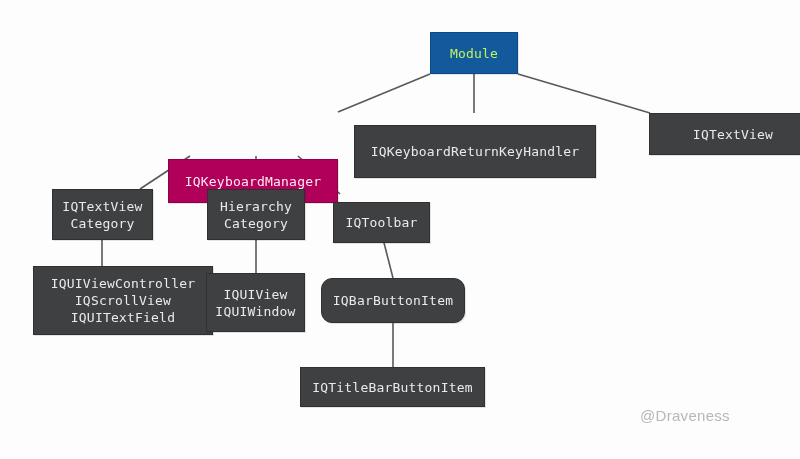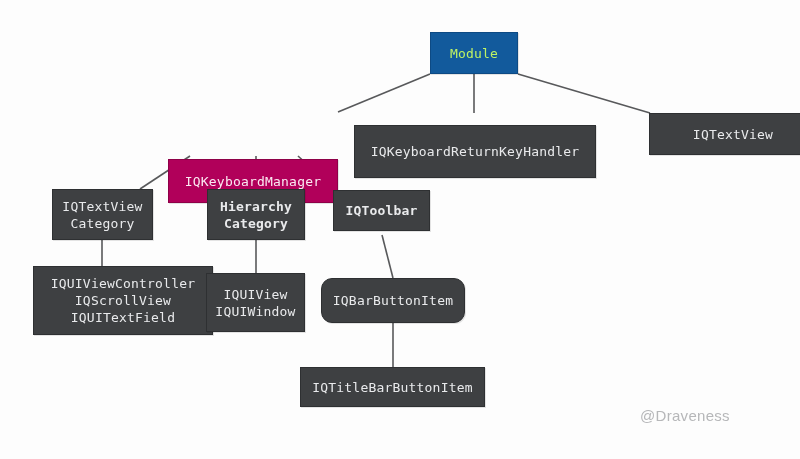--- a/index.html
+++ b/index.html
@@ -76,23 +76,23 @@
       <line x1="382" y1="235" x2="393" y2="278" stroke="#58595b" stroke-width="1.6"></line>
       <line x1="393" y1="323" x2="393" y2="367" stroke="#58595b" stroke-width="1.6"></line>
     </svg>
   <div id="node-layer">
       <div class="node module" style="left: 430px; top: 32px; width: 88px; height: 42px;">Module</div>
       <div class="node manager" style="left: 168px; top: 112px; width: 170px; height: 44px; margin-top: 47px;">IQKeyboardManager</div>
       <div class="node" style="left: 354px; top: 101px; width: 242px; height: 53px; margin-top: 24px;">IQKeyboardReturnKeyHandler</div>
       <div class="node" style="left: 611px; top: 113px; width: 168px; height: 42px; margin-left: 38px;">IQTextView</div>
       <div class="node" style="left: 52px; top: 189px; width: 101px; height: 51px;">IQTextView
 Category</div>
-      <div class="node" style="left: 207px; top: 189px; width: 98px; height: 51px; font-weight: bold;">Hierarchy
+      <div class="node" style="left: 207px; top: 189px; width: 98px; height: 51px;">Hierarchy
 Category</div>
-      <div class="node" style="left: 333px; top: 190px; width: 97px; height: 41px; font-weight: bold;">IQToolbar</div>
+      <div class="node" style="left: 333px; top: 202px; width: 97px; height: 41px;">IQToolbar</div>
       <div class="node" style="left: 13px; top: 266px; width: 180px; height: 69px; margin-left: 20px;">IQUIViewController
 IQScrollView
 IQUITextField</div>
       <div class="node" style="left: 206px; top: 273px; width: 99px; height: 59px;">IQUIView
 IQUIWindow</div>
       <div class="node" style="left: 321px; top: 278px; width: 144px; height: 45px; border-radius: 11px;">IQBarButtonItem</div>
       <div class="node" style="left: 300px; top: 367px; width: 185px; height: 40px;">IQTitleBarButtonItem</div>
     </div>
   <div class="watermark" style="left: 640px; top: 407px;">@Draveness</div>
 </div>

